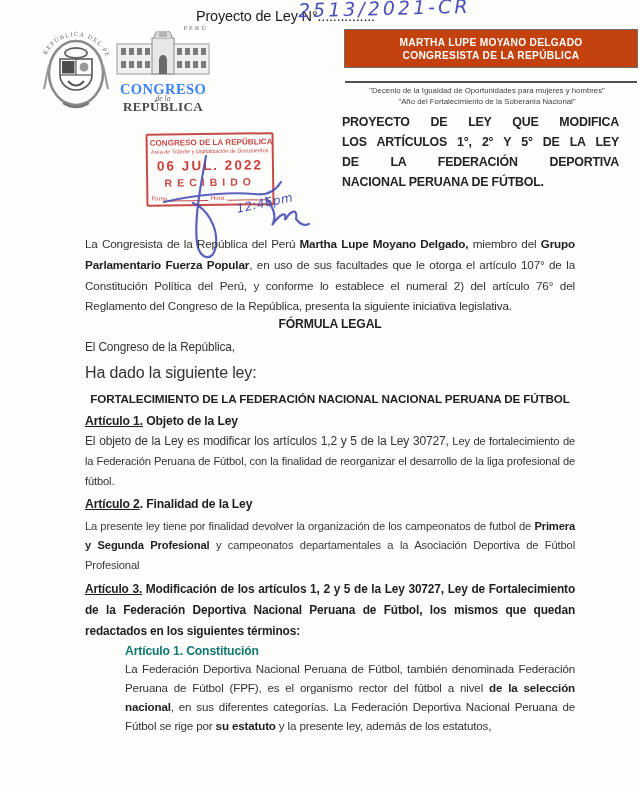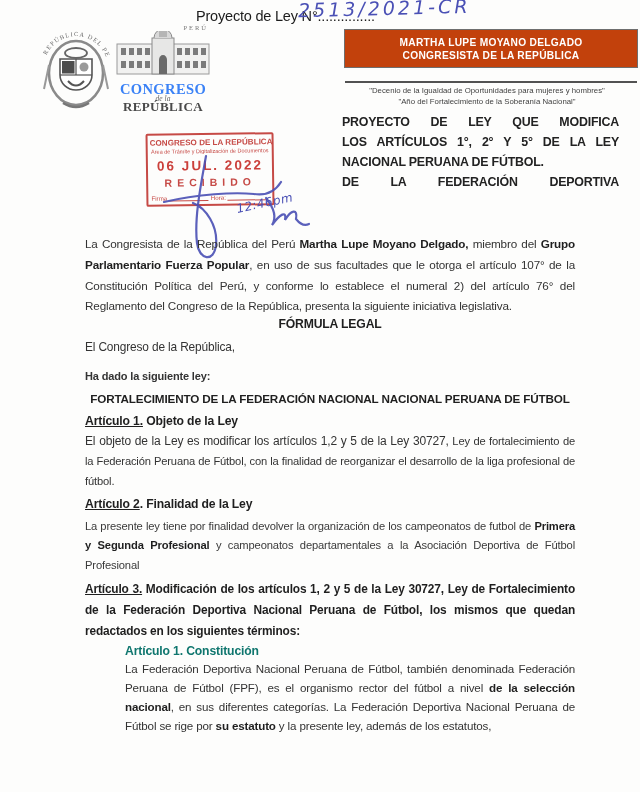--- a/index.html
+++ b/index.html
@@ -77,21 +77,21 @@
     font-family:"DejaVu Sans",sans-serif; font-style:italic;
     font-size:12px; color:#4a50b5; transform:rotate(-12deg); letter-spacing:0.5px;
   }
   .signature { position:absolute; top:146px; left:148px; pointer-events:none; }
 
   
   .body { position:absolute; top:234px; left:85px; width:490px; letter-spacing:-0.15px; }
   .para  { font-size:11.7px; line-height:20.8px; text-align:justify; color:#333; }
   .formula { text-align:center; font-weight:700; font-size:12.2px; color:#1f1f1f; }
   .line1 { font-size:11.9px; margin-top:9px; color:#333; }
-  .line2 { font-size:11px; margin-top:16px; color:#333;font-weight:bold; }
+  .line2 { font-size:16px; margin-top:10px; color:#333; }
   .law-title { text-align:center; font-weight:700; font-size:11.7px; line-height:20px; margin-top:7px; color:#1f1f1f; }
   .art-head { font-size:12.2px; font-weight:700; margin-top:5px; color:#1f1f1f; }
   .art1-text { font-size:12px; line-height:19.8px; text-align:justify; margin-top:4px; color:#333; }
   .art2-text { font-size:11.2px; line-height:19.6px; text-align:justify; margin-top:6px; color:#3a3a3a; }
   .art3 { font-size:11.9px; font-weight:700; line-height:20.8px; text-align:justify; margin-top:4px; color:#1f1f1f; }
   .art3 .b { color:#1f1f1f; }
   .quoted { margin-left:40px; margin-top:2px; }
   .q-head { font-weight:700; font-size:12.2px; color:#0f766e; }
   .q-text { font-size:11.6px; line-height:19px; text-align:justify; margin-top:1px; color:#333; }
 </style>
@@ -158,22 +158,22 @@
   </div>
   <div class="header-rule"></div>
   <div class="mottos">
     <div>"Decenio de la Igualdad de Oportunidades para mujeres y hombres"</div>
     <div>"Año del Fortalecimiento de la Soberanía Nacional"</div>
   </div>
 
   <div class="doc-title">
     <div class="tl">PROYECTO DE LEY QUE MODIFICA</div>
     <div class="tl">LOS ARTÍCULOS 1°, 2° Y 5° DE LA LEY</div>
+    <div class="tl">DE LA FEDERACIÓN DEPORTIVA</div>
     <div class="tl last">NACIONAL PERUANA DE FÚTBOL.</div>
-    <div class="tl">DE LA FEDERACIÓN DEPORTIVA</div>
   </div>
 
   <div class="stamp">
     <div class="stamp-org">CONGRESO DE LA REPÚBLICA</div>
     <div class="stamp-area">Área de Trámite y Digitalización de Documentos</div>
     <div class="stamp-date">06 JUL. 2022</div>
     <div class="stamp-status">RECIBIDO</div>
     <div class="stamp-bottom">
       <span>Firma</span>
       <span class="sline"></span>

